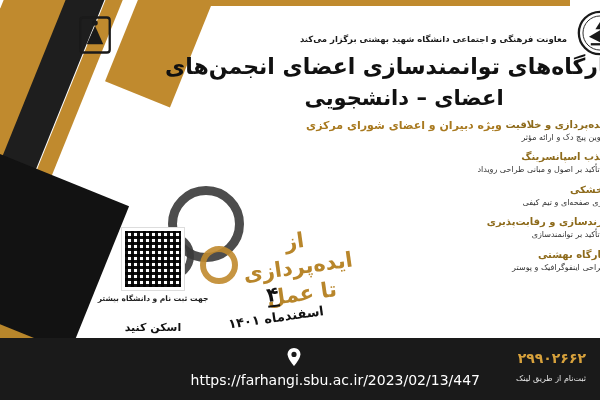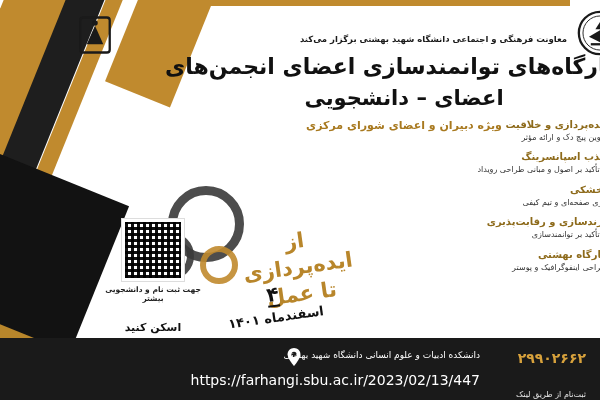--- a/index.html
+++ b/index.html
@@ -263,21 +263,20 @@
     font-size: 14px;
     font-weight: bold;
     color: #d8a23c;
     letter-spacing: 1px;
   }
   #footer-register {
     position: absolute;
     right: 14px; top: 36px;
     font-size: 8px;
     color: #e6e6e6;
-    margin-top: 16px;
   }
   #footer-place {
     position: absolute;
     right: 120px; top: 12px;
     font-size: 9px;
     color: #ffffff;
   }
   #footer-pin {
     position: absolute;
     right: 298px; top: 10px;
@@ -366,32 +365,31 @@
 
   <div id="slogan">از ایده‌پردازی تا عمل</div>
 
   <div id="date-box">
     <div id="date-day">۴</div>
     <div id="date-rest">اسفندماه ۱۴۰۱</div>
   </div>
 
   <div id="qr-block">
     <div id="qr-code"></div>
-    <div id="qr-caption-1">جهت ثبت نام و دانشجویی بیشتر</div>
+    <div id="qr-caption-1">جهت ثبت نام و دانشگاه بیشتر</div>
     <div id="qr-caption-2">اسکن کنید</div>
   </div>
 
   <div class="band" id="bottom-gold-accent"></div>
   <div id="footer">
     <div style="position:absolute;inset:0;background:#1a1a1a;"></div>
     <div id="footer-phone">۲۹۹۰۲۶۶۲</div>
     <div id="footer-register">ثبت‌نام از طریق لینک</div>
     <div id="footer-pin">
       <svg viewBox="0 0 24 28" width="16" height="18">
         <path d="M12 0C6.5 0 2 4.4 2 9.8 2 17 12 28 12 28S22 17 22 9.8C22 4.4 17.5 0 12 0z" fill="#ffffff"></path>
         <circle cx="12" cy="10" r="4" fill="#1a1a1a"></circle>
       </svg>
     </div>
-    <div id="footer-place">دانشکده ادبیات و علوم انسانی دانشگاه شهید بهشتی</div>
     <div id="footer-url">https://farhangi.sbu.ac.ir/2023/02/13/447</div>
   </div>
 
 </div>
 
 </body></html>

